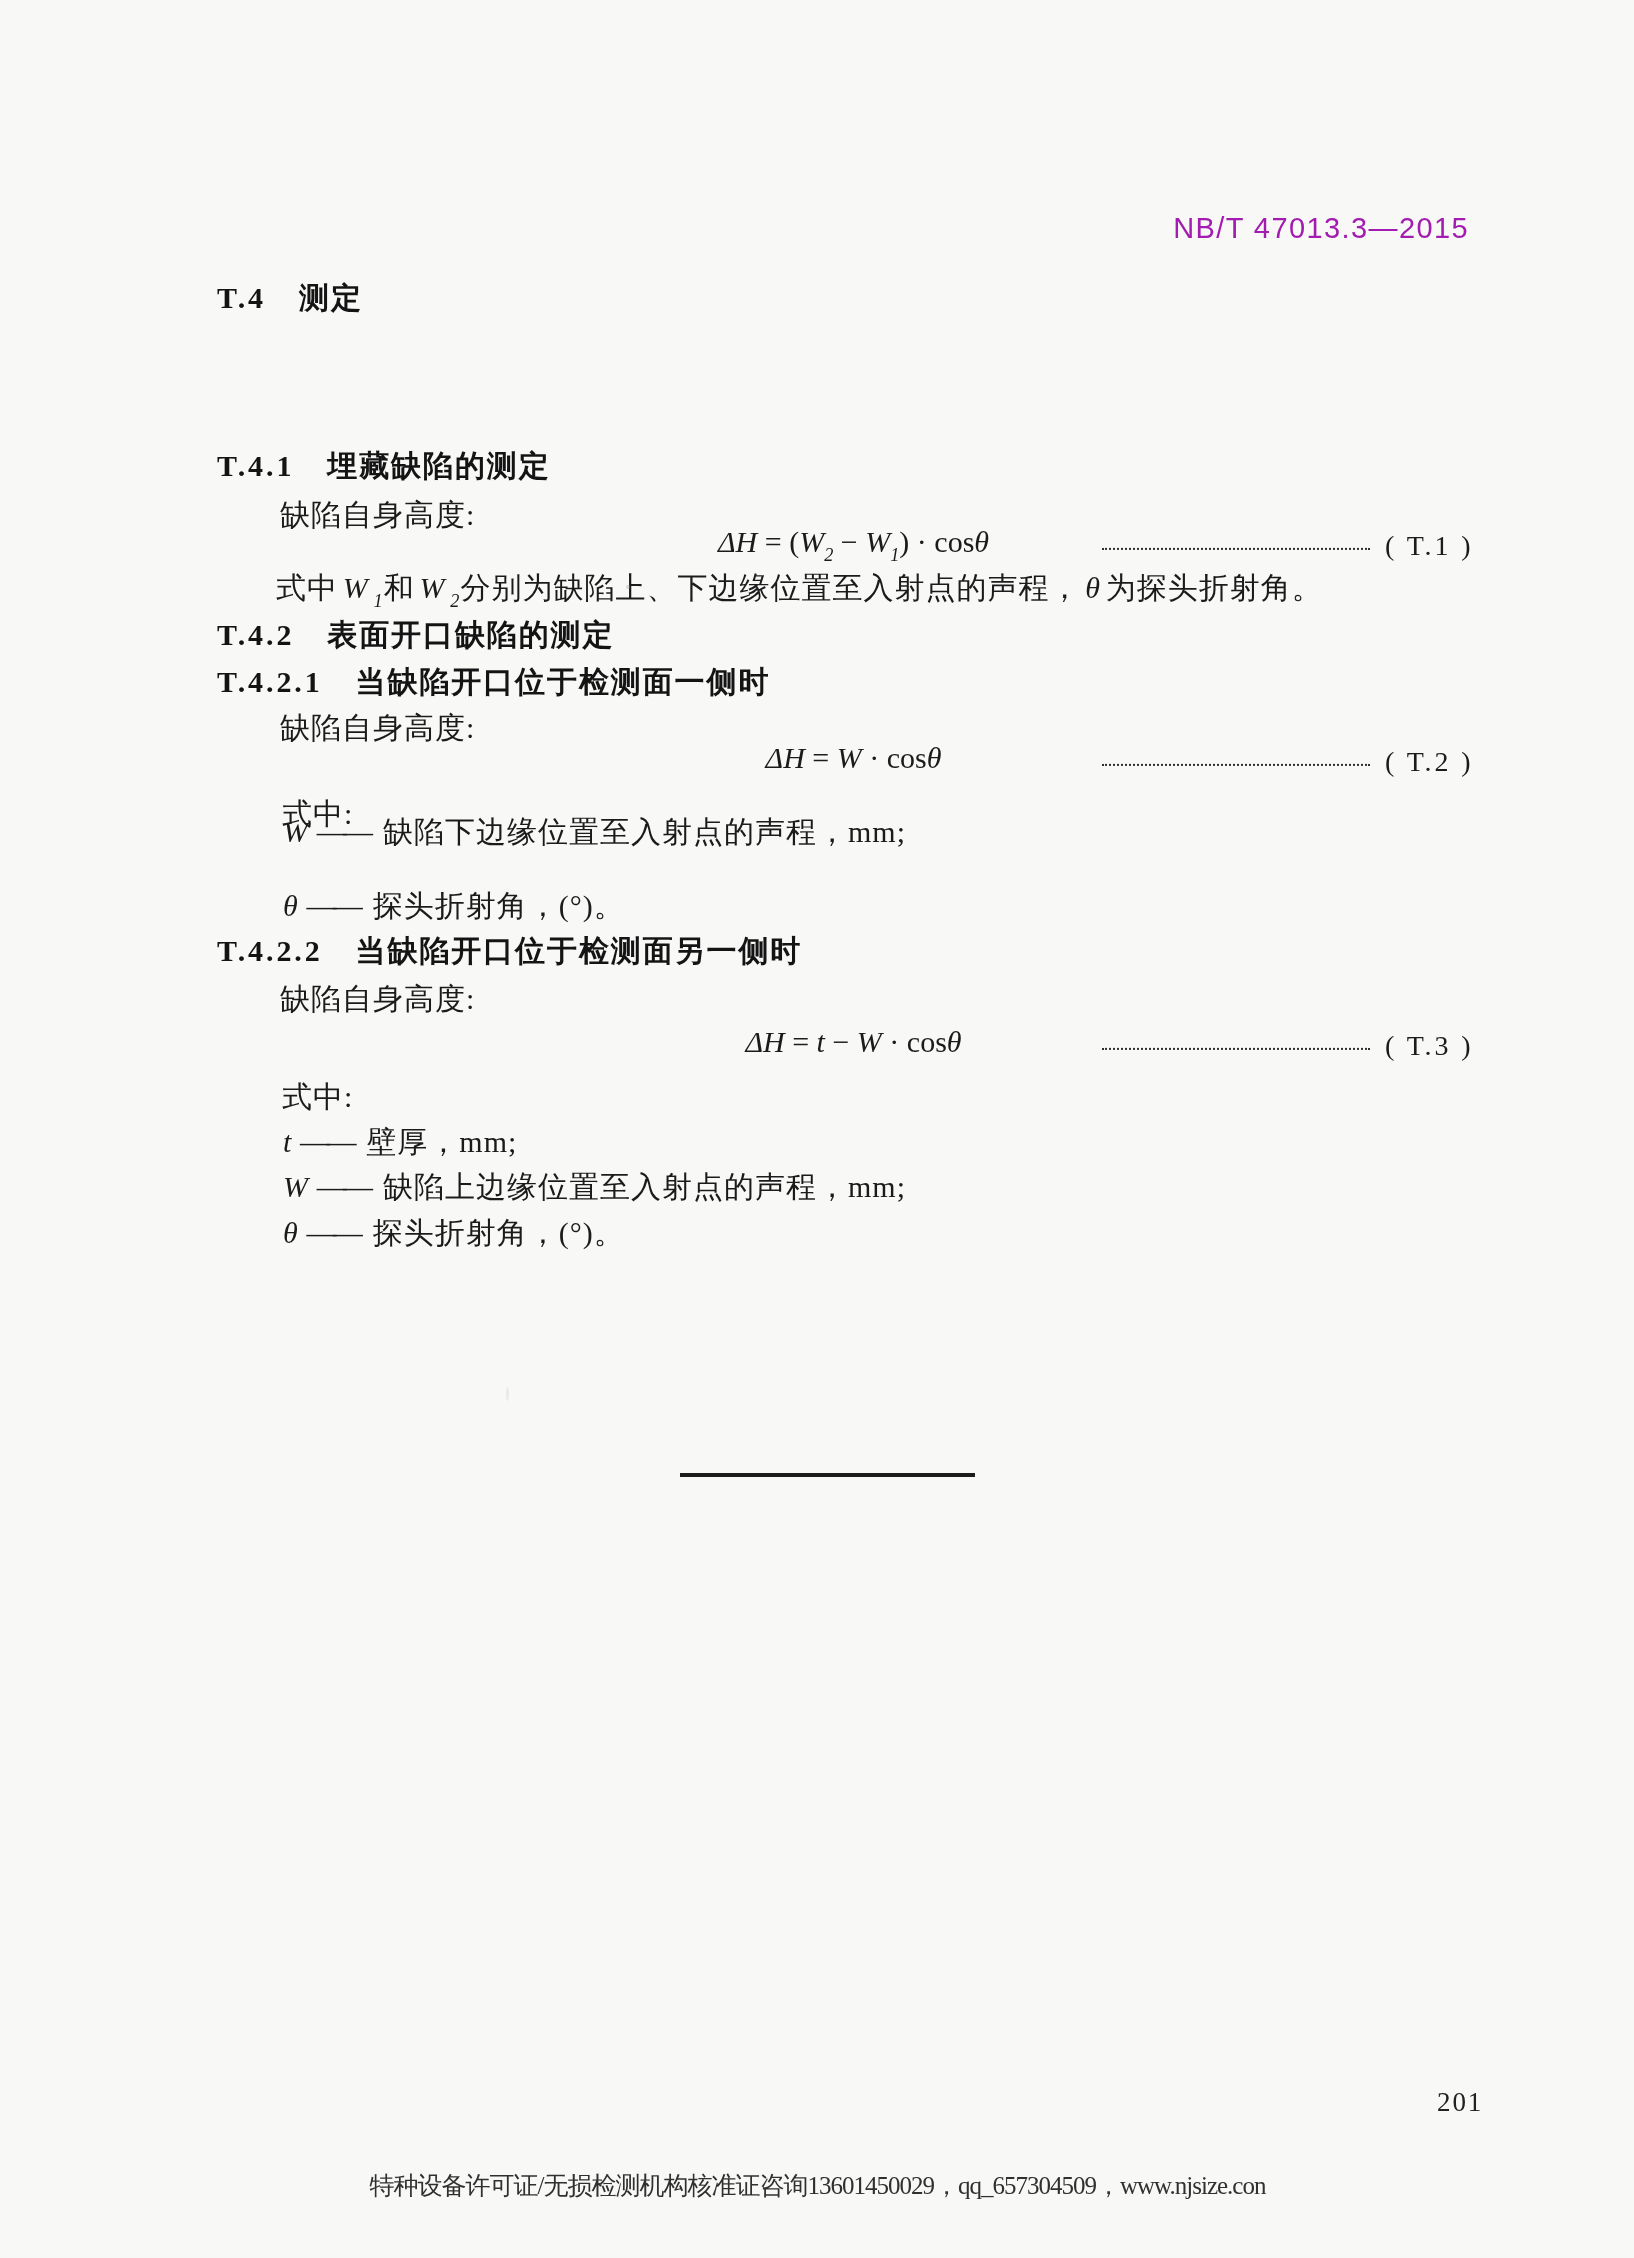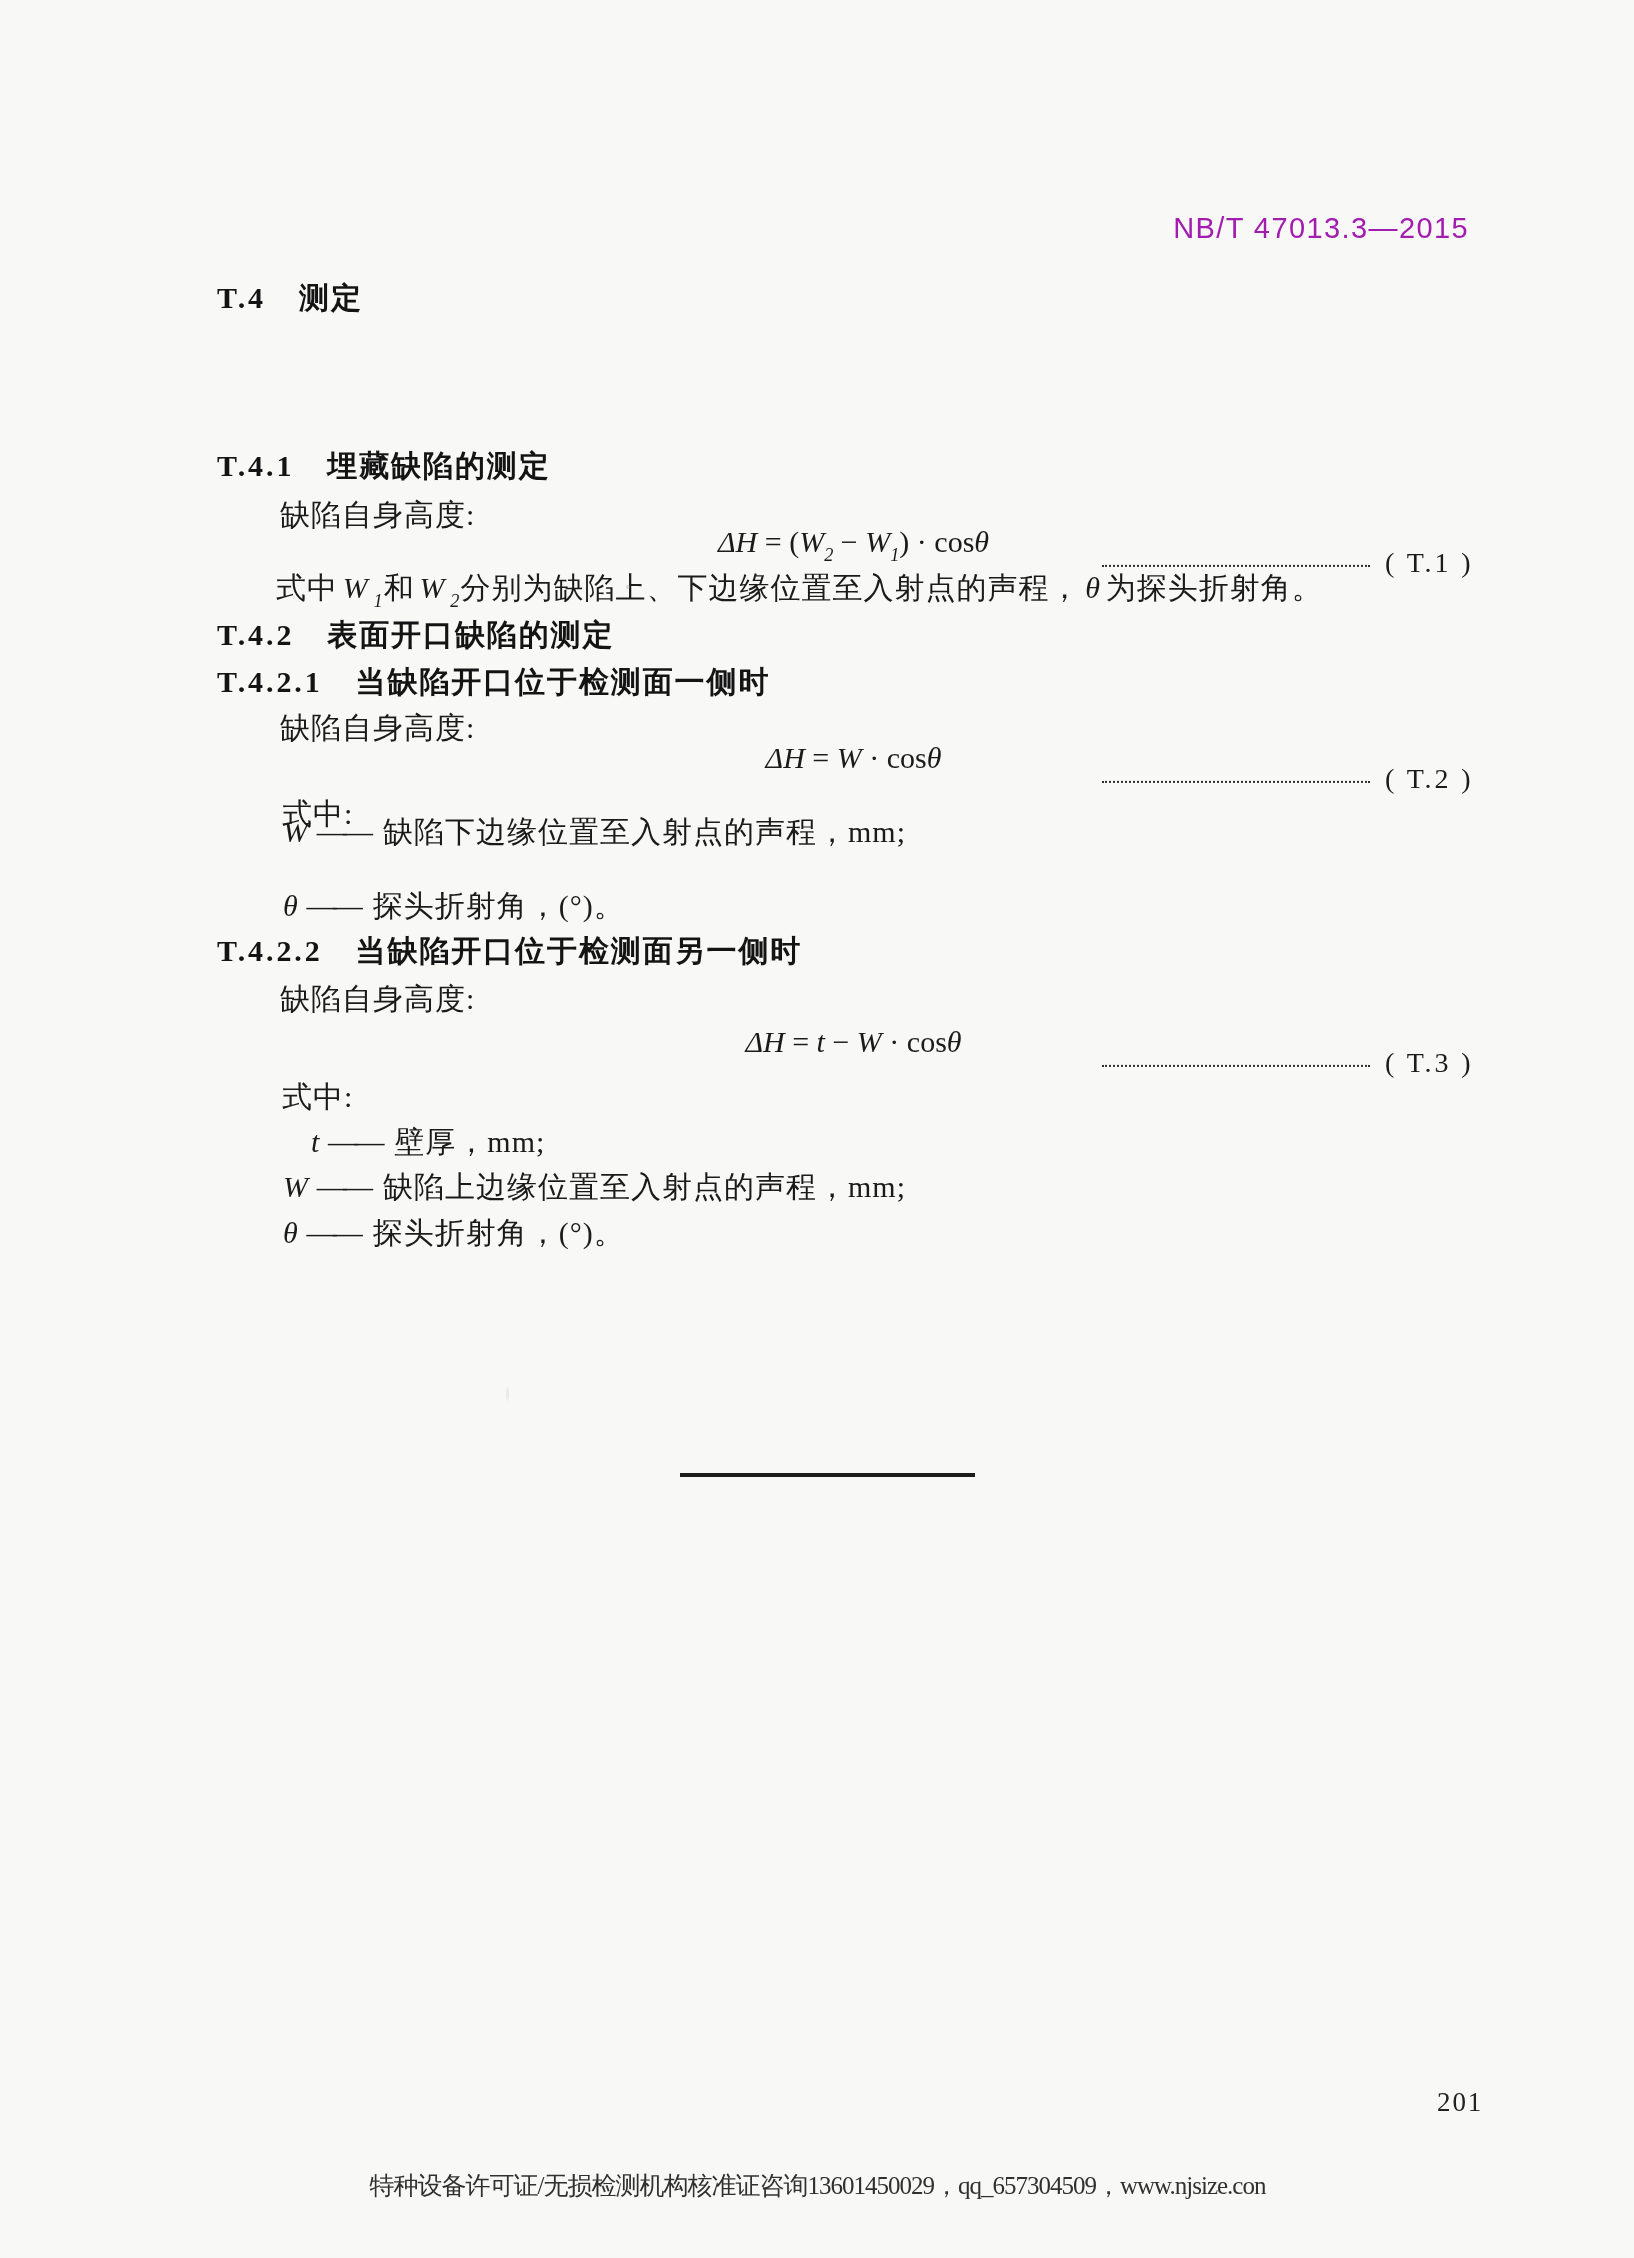--- a/index.html
+++ b/index.html
@@ -34,21 +34,21 @@
   .rm{font-style:normal;}
 
   
   .f-row{position:absolute;left:220px;width:1267px;height:50px;}
   .f-eq{
     position:absolute;left:50%;top:3.9px;transform:translateX(-50%);
     white-space:nowrap;font-size:30px;
     font-family:"Liberation Serif","DejaVu Serif",serif;
   }
   .f-eq sub{font-size:18.3px;font-style:italic;vertical-align:-8.7px;letter-spacing:0;}
-  .f-tail{position:absolute;right:13.5px;top:17px;height:100%;display:flex;align-items:center;text-align:right;}
+  .f-tail{position:absolute;right:13.5px;top:0;height:100%;display:flex;align-items:center;text-align:right;}
   .f-leader{width:268px;height:0;border-bottom:2.9px dotted #2e2e2e;margin-right:15.4px;transform:translateY(2.9px);}
   .f-label{font-size:28px;letter-spacing:2.9px;white-space:nowrap;font-family:"Liberation Serif","DejaVu Serif",serif;}
 
   
   .def-line{position:absolute;left:283px;font-size:30px;white-space:nowrap;letter-spacing:1px;}
   .def-line .sym{font-style:italic;margin-right:7.7px;}
   .def-line .dash{letter-spacing:-0.12em;margin-right:13.5px;}
 
   .note-line{position:absolute;left:276px;font-size:30px;white-space:nowrap;letter-spacing:1px;}
   .note-line .it{margin:0 4.8px;}
@@ -135,21 +135,21 @@
   <div class="f-row" style="top:1021px;">
     <span class="f-eq"><span class="it">ΔH</span><span class="rm"> = </span><span class="it">t</span><span class="rm"> − </span><span class="it">W</span><span class="rm"> · cos</span><span class="it">θ</span></span>
     <span class="f-tail">
       <span class="f-leader"></span>
       <span class="f-label">( T.3 )</span>
     </span>
   </div>
 
   <div class="bodyline" style="left:282px;top:1077px;">式中:</div>
 
-  <div class="def-line" style="top:1122px;margin-left:28px;">
+  <div class="def-line" style="top:1122px;">
     <span class="sym">t</span><span class="dash">——</span><span>壁厚，mm;</span>
   </div>
   <div class="def-line" style="top:1167px;">
     <span class="sym">W</span><span class="dash">——</span><span>缺陷上边缘位置至入射点的声程，mm;</span>
   </div>
   <div class="def-line" style="top:1213px;">
     <span class="sym">θ</span><span class="dash">——</span><span>探头折射角，(°)。</span>
   </div>
 
   <div class="end-divider"></div>

